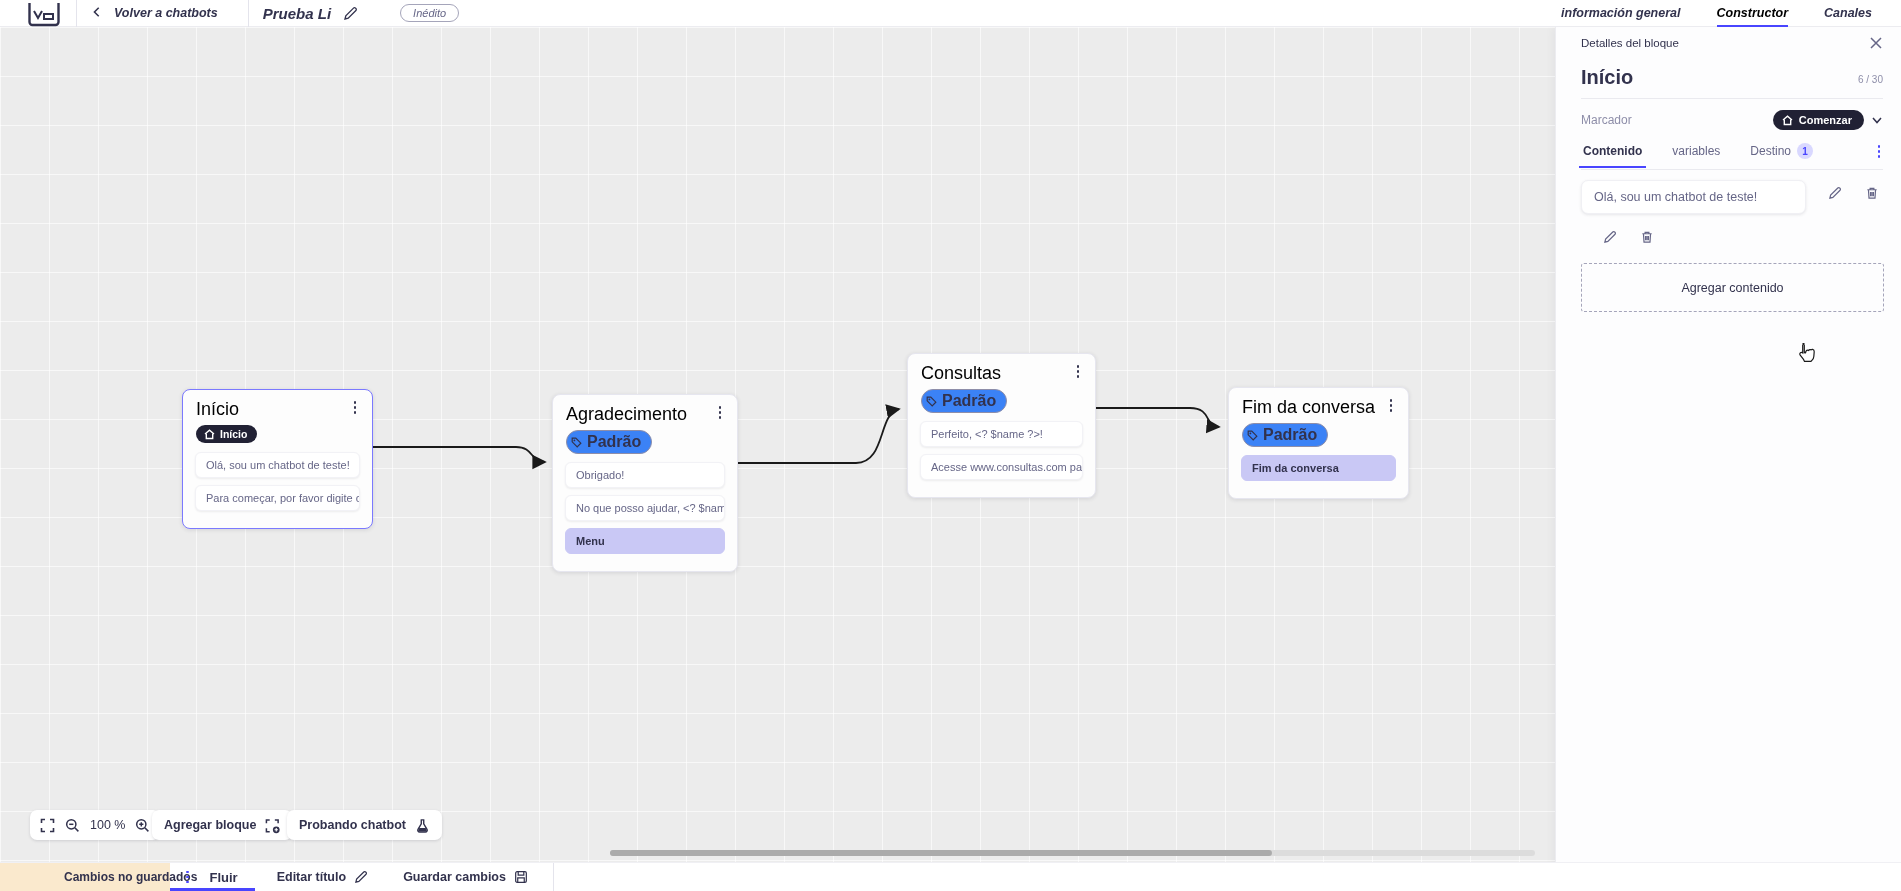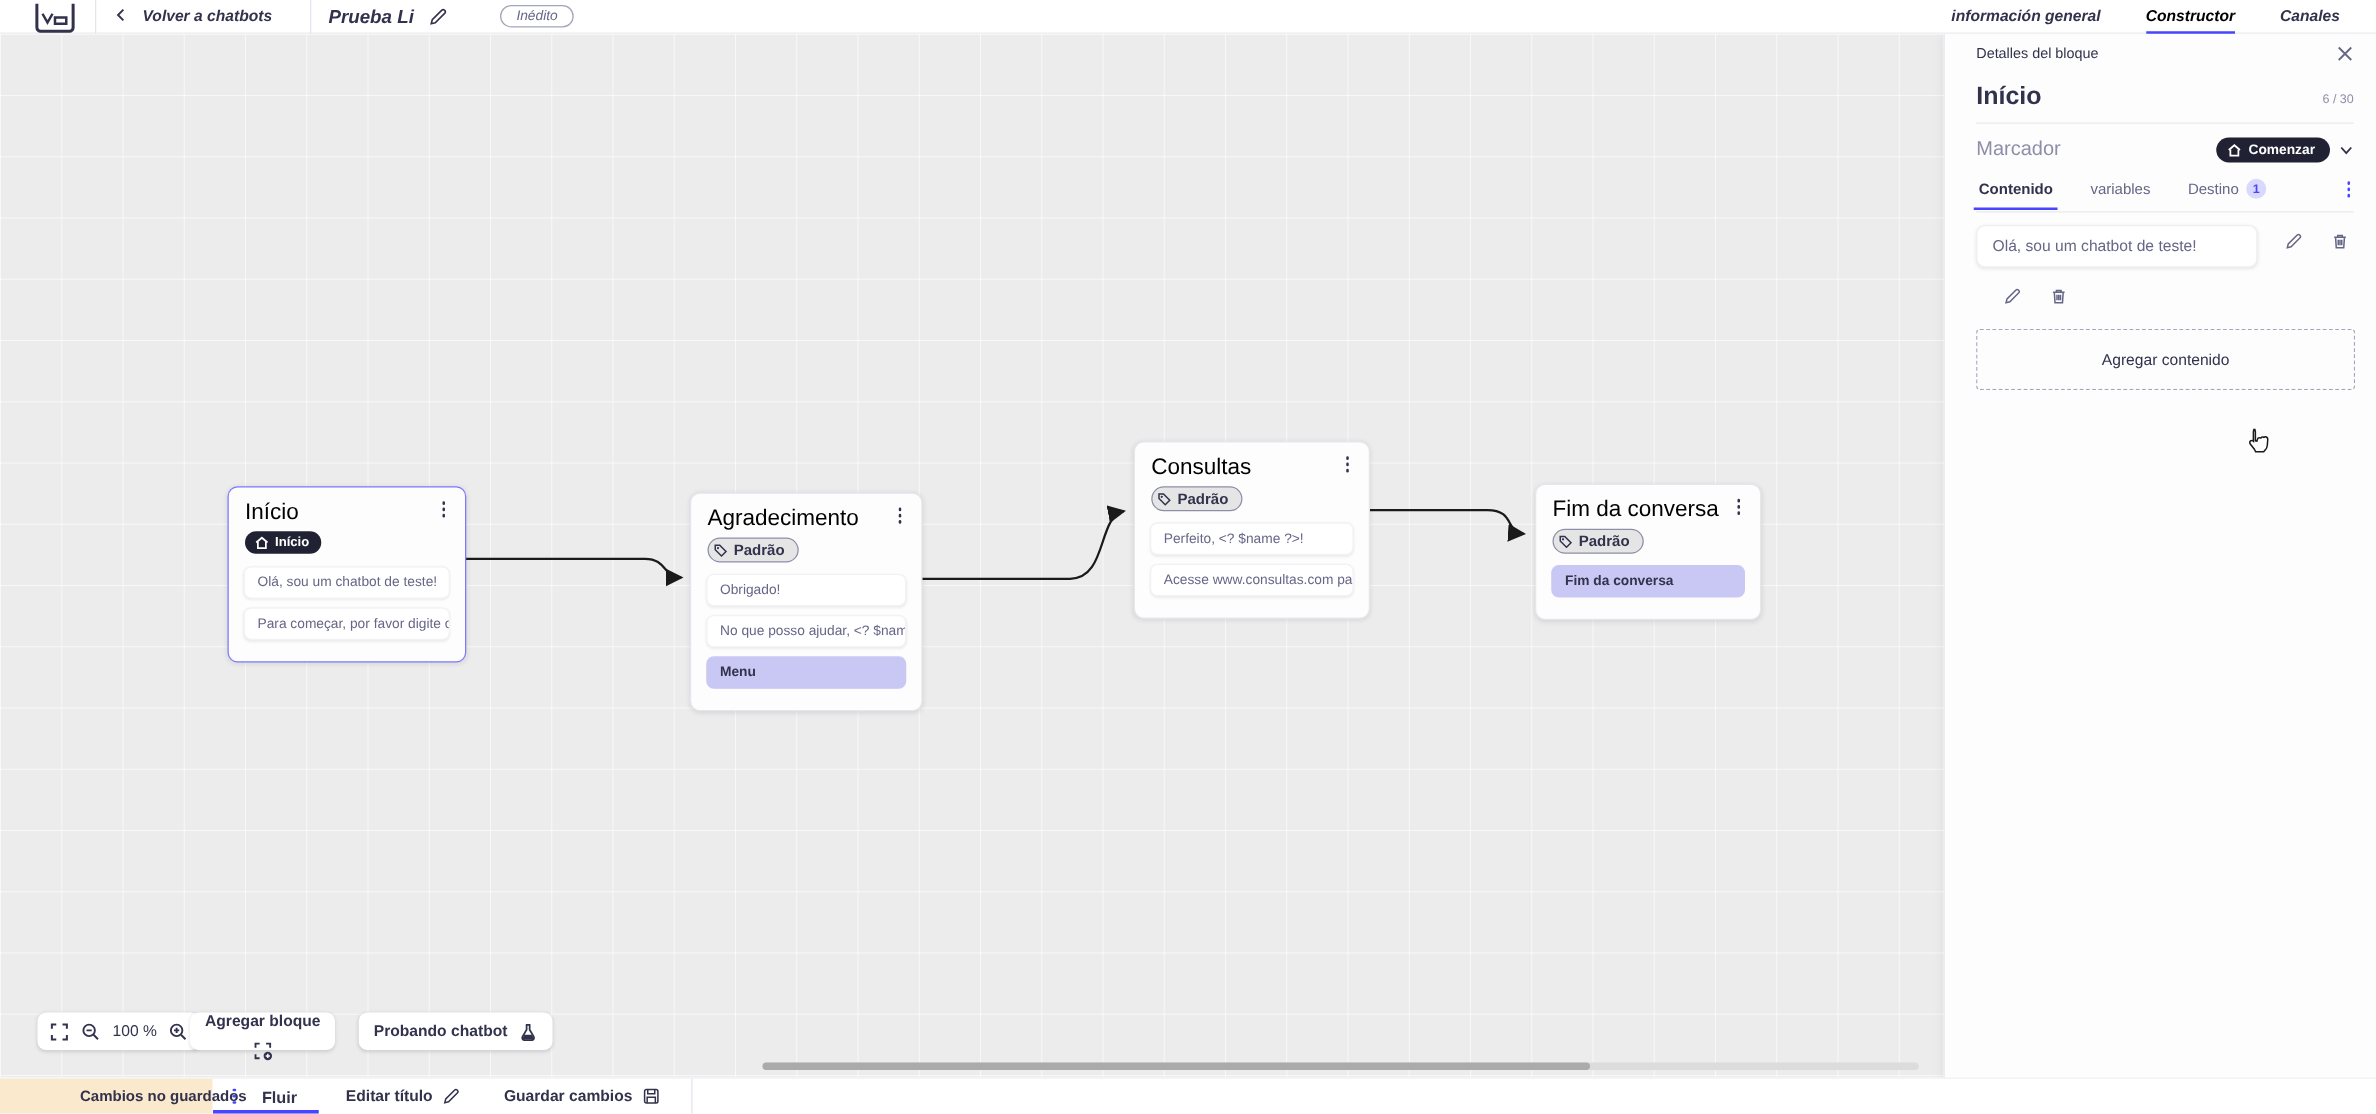--- a/index.html
+++ b/index.html
@@ -33,37 +33,37 @@
   .block { position:absolute; background:#fdfdfd; border:1px solid #e6e6ef; border-radius:8px;
            box-shadow:0 1px 4px rgba(33,33,52,.12); padding:9px 0 10px; }
   .block.selected { border:1.5px solid #7b79ff; }
   .block-head { display:flex; align-items:flex-start; justify-content:space-between; padding:0 13px; }
   .block-title { font-size:18px; font-weight:normal; color:#000000; }
   .dots-v { display:flex; flex-direction:column; gap:2.5px; padding:2px 3px; cursor:pointer; }
   .dots-v i { width:2.5px; height:2.5px; border-radius:50%; background:#32324d; }
   .badge-row { padding:5px 13px 8px; }
   .badge-dark { display:inline-flex; align-items:center; gap:5px; background:#212134; color:#fff;
                 border-radius:999px; padding:3px 10px 3px 8px; font-size:10.5px; font-weight:bold; }
-  .badge-outline { display:inline-flex; align-items:center; gap:5px; background:#e5e5e5; color:#32324d;
+  .badge-outline { display:inline-flex; align-items:center; gap:5px; background:#3b82f6; color:#32324d;
                    border:1px solid #8e8ea9; border-radius:999px; padding:2px 10px 2px 4px;
-                   font-size:12px; font-weight:bold; }
+                   font-size:16px; font-weight:bold; }
   .block-item { margin:0 12px 7px; background:#fff; border:1px solid #f2f2f6; border-radius:6px;
                 box-shadow:0 1px 2px rgba(33,33,52,.08); padding:6px 10px; font-size:11px;
                 color:#666687; white-space:nowrap; overflow:hidden; }
   .block-item.highlight { background:#c9c8f5; border-color:#c9c8f5; color:#32324d; font-weight:bold;
                           box-shadow:none; }
   .block:last-child { margin-bottom:0; }
 
   
   .ctl-card { position:absolute; top:783px; height:30px; background:#fff; border-radius:7px;
               box-shadow:0 1px 3px rgba(33,33,52,.15); display:flex; align-items:center; }
   .zoom-card { left:30px; padding:0 10px; gap:10px; }
   .zoom-level { font-size:12.5px; font-weight:normal; color:#32324d; }
   .btn-card { padding:0 12px; gap:9px; font-size:12.5px; font-weight:bold; color:#32324d; cursor:pointer; }
-  .addblock-card { left:152px;flex-direction:column; }
+  .addblock-card { left:152px; }
   .test-card { left:287px; }
   .icon14 { width:15px; height:15px; display:inline-flex; }
 
   
   .hscroll-track { position:absolute; left:610px; top:823px; width:925px; height:6px;
                    background:#dcdcdc; border-radius:3px; }
   .hscroll-thumb { position:absolute; left:0; top:0; width:662px; height:6px; background:#ababab;
                    border-radius:3px; cursor:pointer; }
 
   
@@ -71,21 +71,21 @@
            border-left:1px solid #ececf0; box-shadow:-3px 0 8px rgba(33,33,52,.04); z-index:20; }
   .panel-inner { padding:9px 18px 0 25px; }
   .panel-head { display:flex; align-items:center; justify-content:space-between; }
   .panel-head-title { font-size:11.5px; color:#32324d; }
   .close-x { width:14px; height:14px; cursor:pointer; display:inline-flex; }
   .name-row { display:flex; align-items:flex-end; justify-content:space-between; margin-top:16px;
               border-bottom:1px solid #eaeaef; padding-bottom:9px; }
   .block-name { font-size:20px; font-weight:bold; color:#32324d; }
   .char-count { font-size:10px; color:#8e8ea9; margin-bottom:4px; }
   .marker-row { display:flex; align-items:center; justify-content:space-between; margin-top:11px; }
-  .marker-label { font-size:16px; color:#8e8ea9; }
+  .marker-label { font-size:12px; color:#8e8ea9; }
   .marker-right { display:flex; align-items:center; gap:7px; }
   .pill-dark-btn { display:inline-flex; align-items:center; gap:6px; background:#212134; color:#fff;
                    border-radius:999px; padding:4px 12px 4px 9px; font-size:11px; font-weight:bold;
                    cursor:pointer; }
   .chev-down { width:12px; height:12px; display:inline-flex; cursor:pointer; }
 
   .panel-tabs { display:flex; align-items:center; margin-top:13px; border-bottom:1px solid #eaeaef; }
   .p-tab { font-size:12px; font-weight:bold; color:#32324d; padding:0 2px 9px; margin-right:26px;
            cursor:pointer; position:relative; display:flex; align-items:center; gap:6px; }
   .p-tab.muted { color:#666687; font-weight:normal; }

